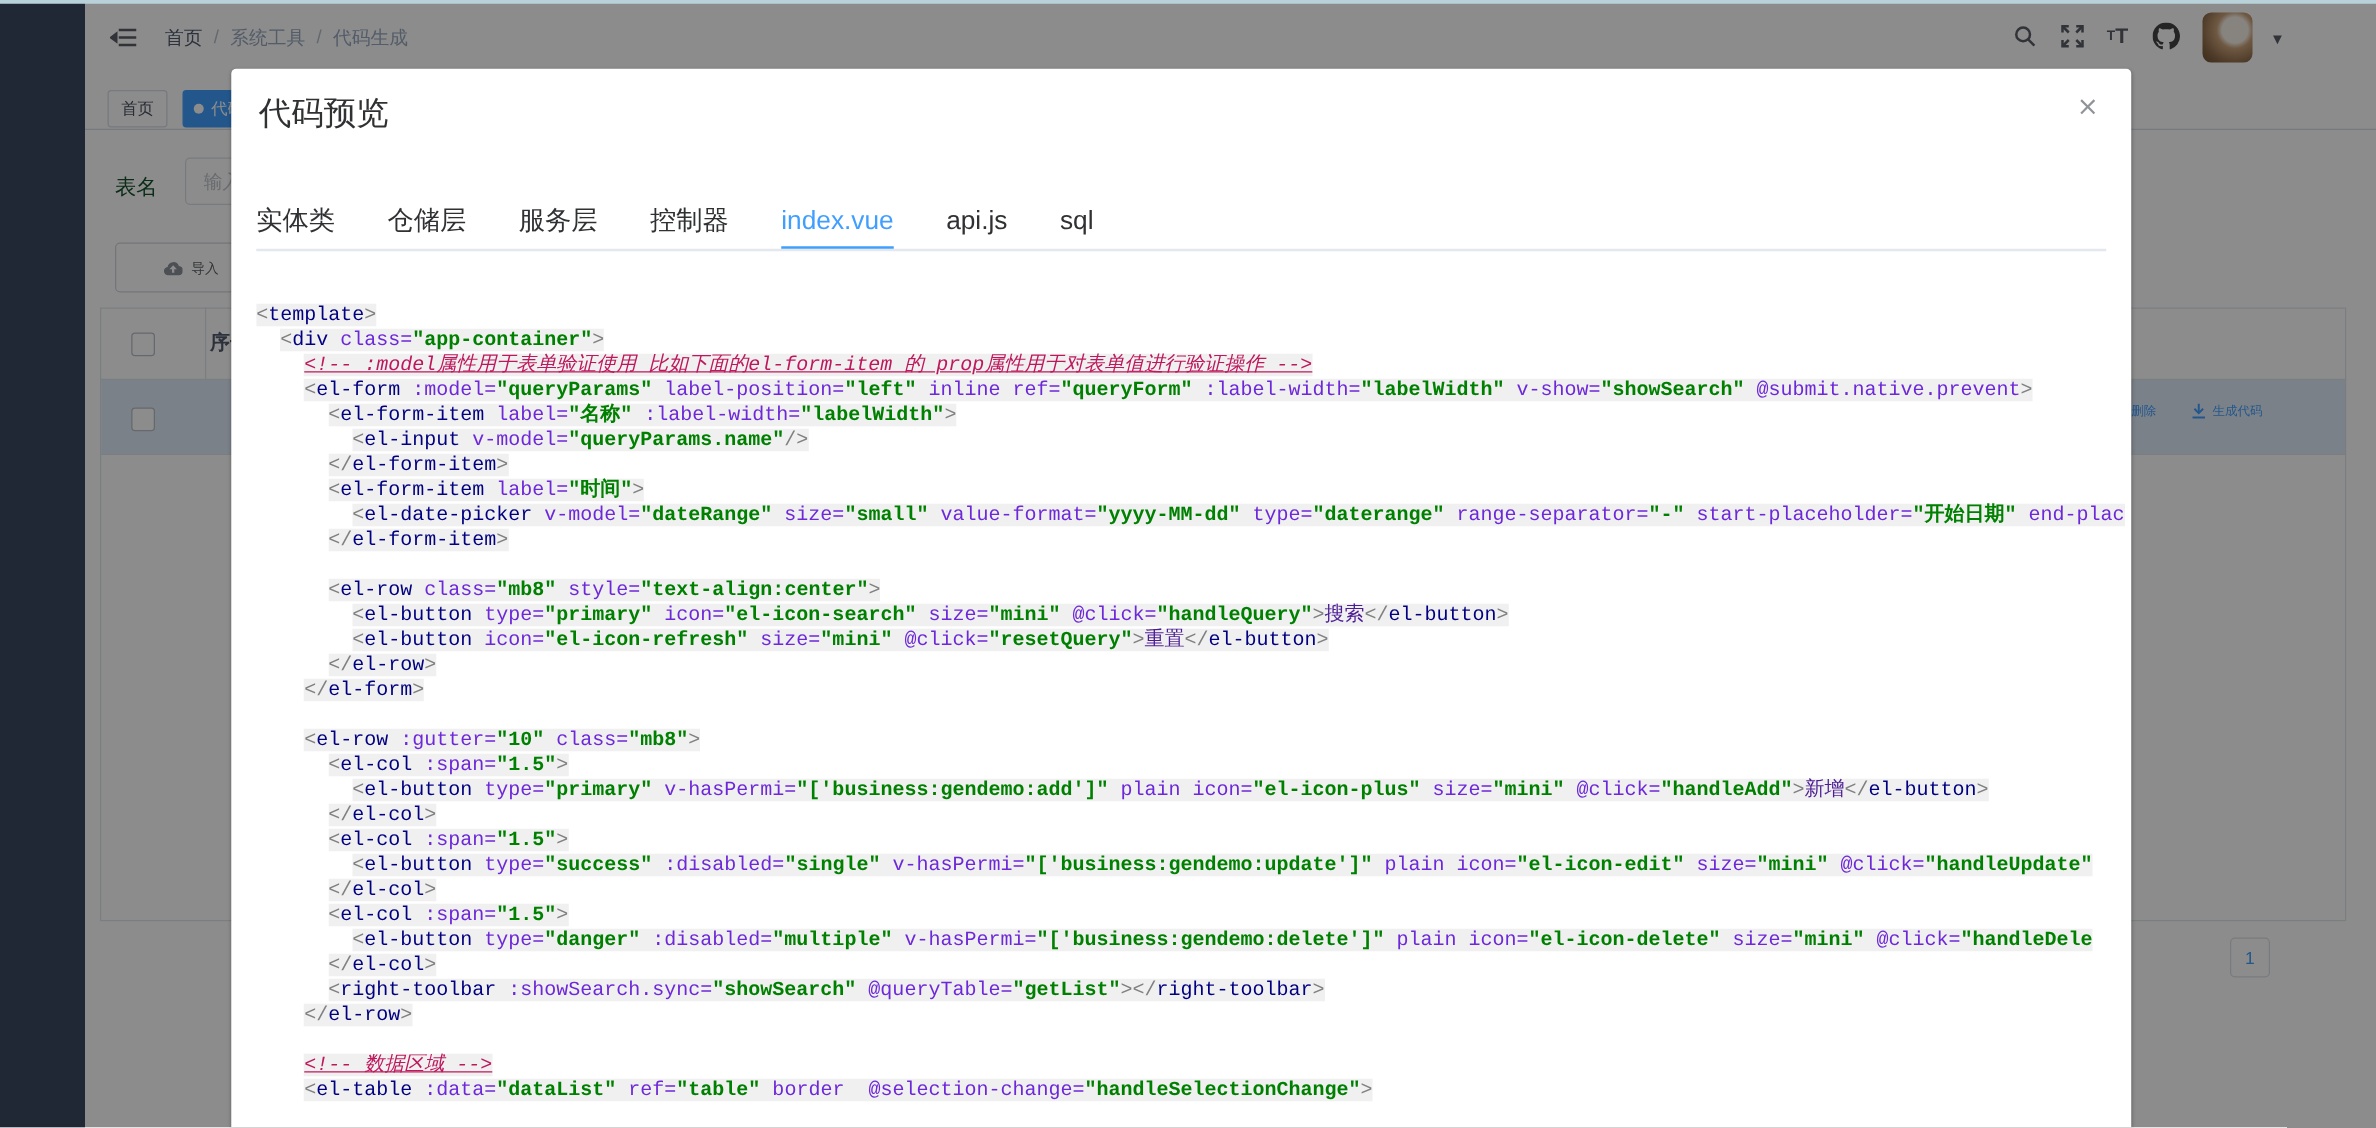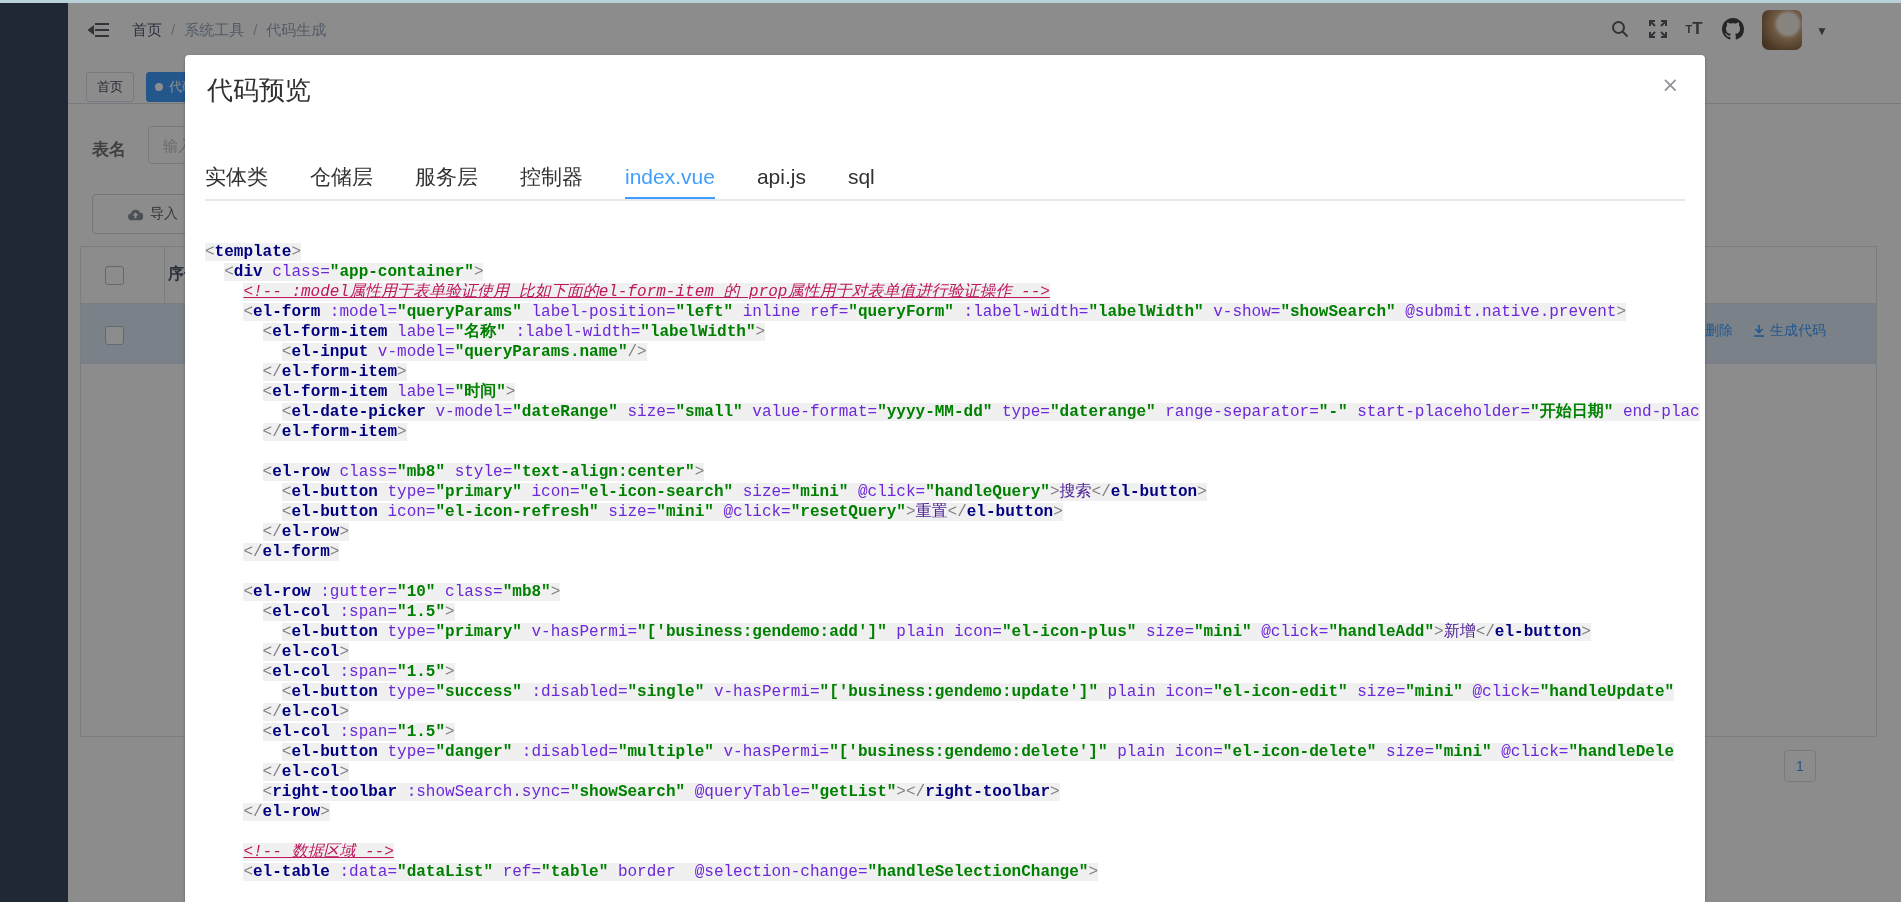--- a/index.html
+++ b/index.html
@@ -22,51 +22,51 @@
   .crumb-sep{color:#b6bfc9;}
   .hic{top:16px;width:26px;height:26px;display:flex;align-items:center;justify-content:center;color:#5a5e66;cursor:pointer;}
   #avatar{left:1762px;top:10px;width:40px;height:40px;border-radius:7px;
           background:radial-gradient(circle at 65% 35%,#f6f1e8 0 28%,#caa27a 40%,#8a6846 75%,#6e5236 100%);}
   #caret{left:1816px;top:24px;color:#5a5e66;font-size:12px;}
   #tagsbar{left:68px;top:58px;width:1833px;height:45px;background:#fff;border-bottom:1px solid #d8dce5;}
   .tag{top:72px;height:28px;line-height:28px;font-size:13px;padding:0 10px;border-radius:3px;cursor:pointer;white-space:nowrap;}
   #tag-home{left:86px;background:#fff;border:1px solid #d8dce5;color:#495060;}
   #tag-active{left:146px;background:#409eff;border:1px solid #409eff;color:#fff;padding-left:22px;}
   #tag-active .dot{position:absolute;left:8px;top:10px;width:8px;height:8px;border-radius:50%;background:#fff;}
-  #tbl-label{left:92px;top:138px;font-size:17px;font-weight:bold;color:#737373;}
+  #tbl-label{left:92px;top:138px;font-size:17px;font-weight:normal;color:#14532d;}
   #tbl-input{left:148px;top:126px;width:220px;height:38px;border:1px solid #dcdfe6;border-radius:4px;background:#fff;
              font-size:15px;color:#bfc4cc;line-height:38px;padding-left:14px;box-sizing:border-box;}
   #import-btn{left:92px;top:194px;width:120px;height:38px;border:1px solid #d3d6dc;border-radius:4px;background:#fff;
-              display:flex;align-items:center;justify-content:center;gap:7px;font-size:14px;color:#606266;cursor:pointer;}
+              display:flex;align-items:center;justify-content:center;gap:7px;font-size:11px;color:#606266;cursor:pointer;}
   #bg-table{left:80px;top:246px;width:1797px;height:491px;border:1px solid #dfe6ec;background:#fff;box-sizing:border-box;}
   #thead-row{left:80px;top:246px;width:1797px;height:58px;border-bottom:1px solid #dfe6ec;box-sizing:border-box;}
   #col-div{left:164px;top:246px;width:1px;height:118px;background:#dfe6ec;}
   .cbx{width:17px;height:17px;border:1px solid #b8bdc6;border-radius:3px;background:#fff;cursor:pointer;}
   #seq-h{left:168px;top:264px;font-size:16px;font-weight:bold;color:#515a6e;white-space:nowrap;}
   #sel-row{left:81px;top:304px;width:1795px;height:60px;background:#e0ecf9;border-bottom:1px solid #dfe6ec;box-sizing:border-box;}
-  .rowlink{top:322px;font-size:14px;color:#409eff;cursor:pointer;white-space:nowrap;display:flex;align-items:center;gap:4px;}
+  .rowlink{top:322px;font-size:10px;color:#409eff;cursor:pointer;white-space:nowrap;display:flex;align-items:center;gap:4px;}
   #pg-1{left:1784px;top:750px;width:30px;height:30px;background:#fff;border:1px solid #dcdfe6;border-radius:4px;
         color:#409eff;font-size:14px;display:flex;align-items:center;justify-content:center;cursor:pointer;}
 
   
   #overlay{left:0;top:0;width:1901px;height:902px;background:rgba(0,0,0,0.45);z-index:40;}
   #topstrip{left:0;top:0;width:1901px;height:3px;background:#b9d2da;z-index:70;}
   #dialog{left:185px;top:55px;width:1520px;height:847px;background:#fff;border-radius:4px 4px 0 0;z-index:50;
           box-shadow:0 1px 3px rgba(0,0,0,0.3);}
   #dlg-title{left:22px;top:18px;font-size:26px;color:#303133;}
   #dlg-close{right:26px;top:18px;font-size:21px;color:#909399;cursor:pointer;font-family:"DejaVu Sans",sans-serif;}
   #dlg-tabs{left:20px;top:102px;right:20px;height:42px;display:flex;gap:42px;border-bottom:2px solid #e4e7ed;}
   .tab{height:42px;line-height:40px;font-size:21px;color:#303133;cursor:pointer;white-space:nowrap;box-sizing:border-box;}
   .tab.active{color:#409eff;border-bottom:2px solid #409eff;margin-bottom:-2px;text-align:center;}
   #code{left:20px;top:187px;right:0;bottom:0;overflow:hidden;
         font-family:"Liberation Mono","DejaVu Sans Mono",monospace;font-size:16px;}
   .code-line{height:20px;line-height:20px;white-space:pre;}
   .line-bg{background:#f0f0f0;}
   .tk-p{color:#808080;}
-  .tk-t{color:#000080;font-weight:bold;text-align:right;}
+  .tk-t{color:#000080;font-weight:normal;text-align:right;}
   .tk-a{color:#6d28d9;}
   .tk-v{color:#008000;font-weight:bold;}
   .tk-x{color:#4c1d95;}
   .tk-c{color:#be185d;font-style:italic;text-decoration:underline;}
 </style>
 </head>
 <body>
 
 <div class="abs" id="header"></div>
 

